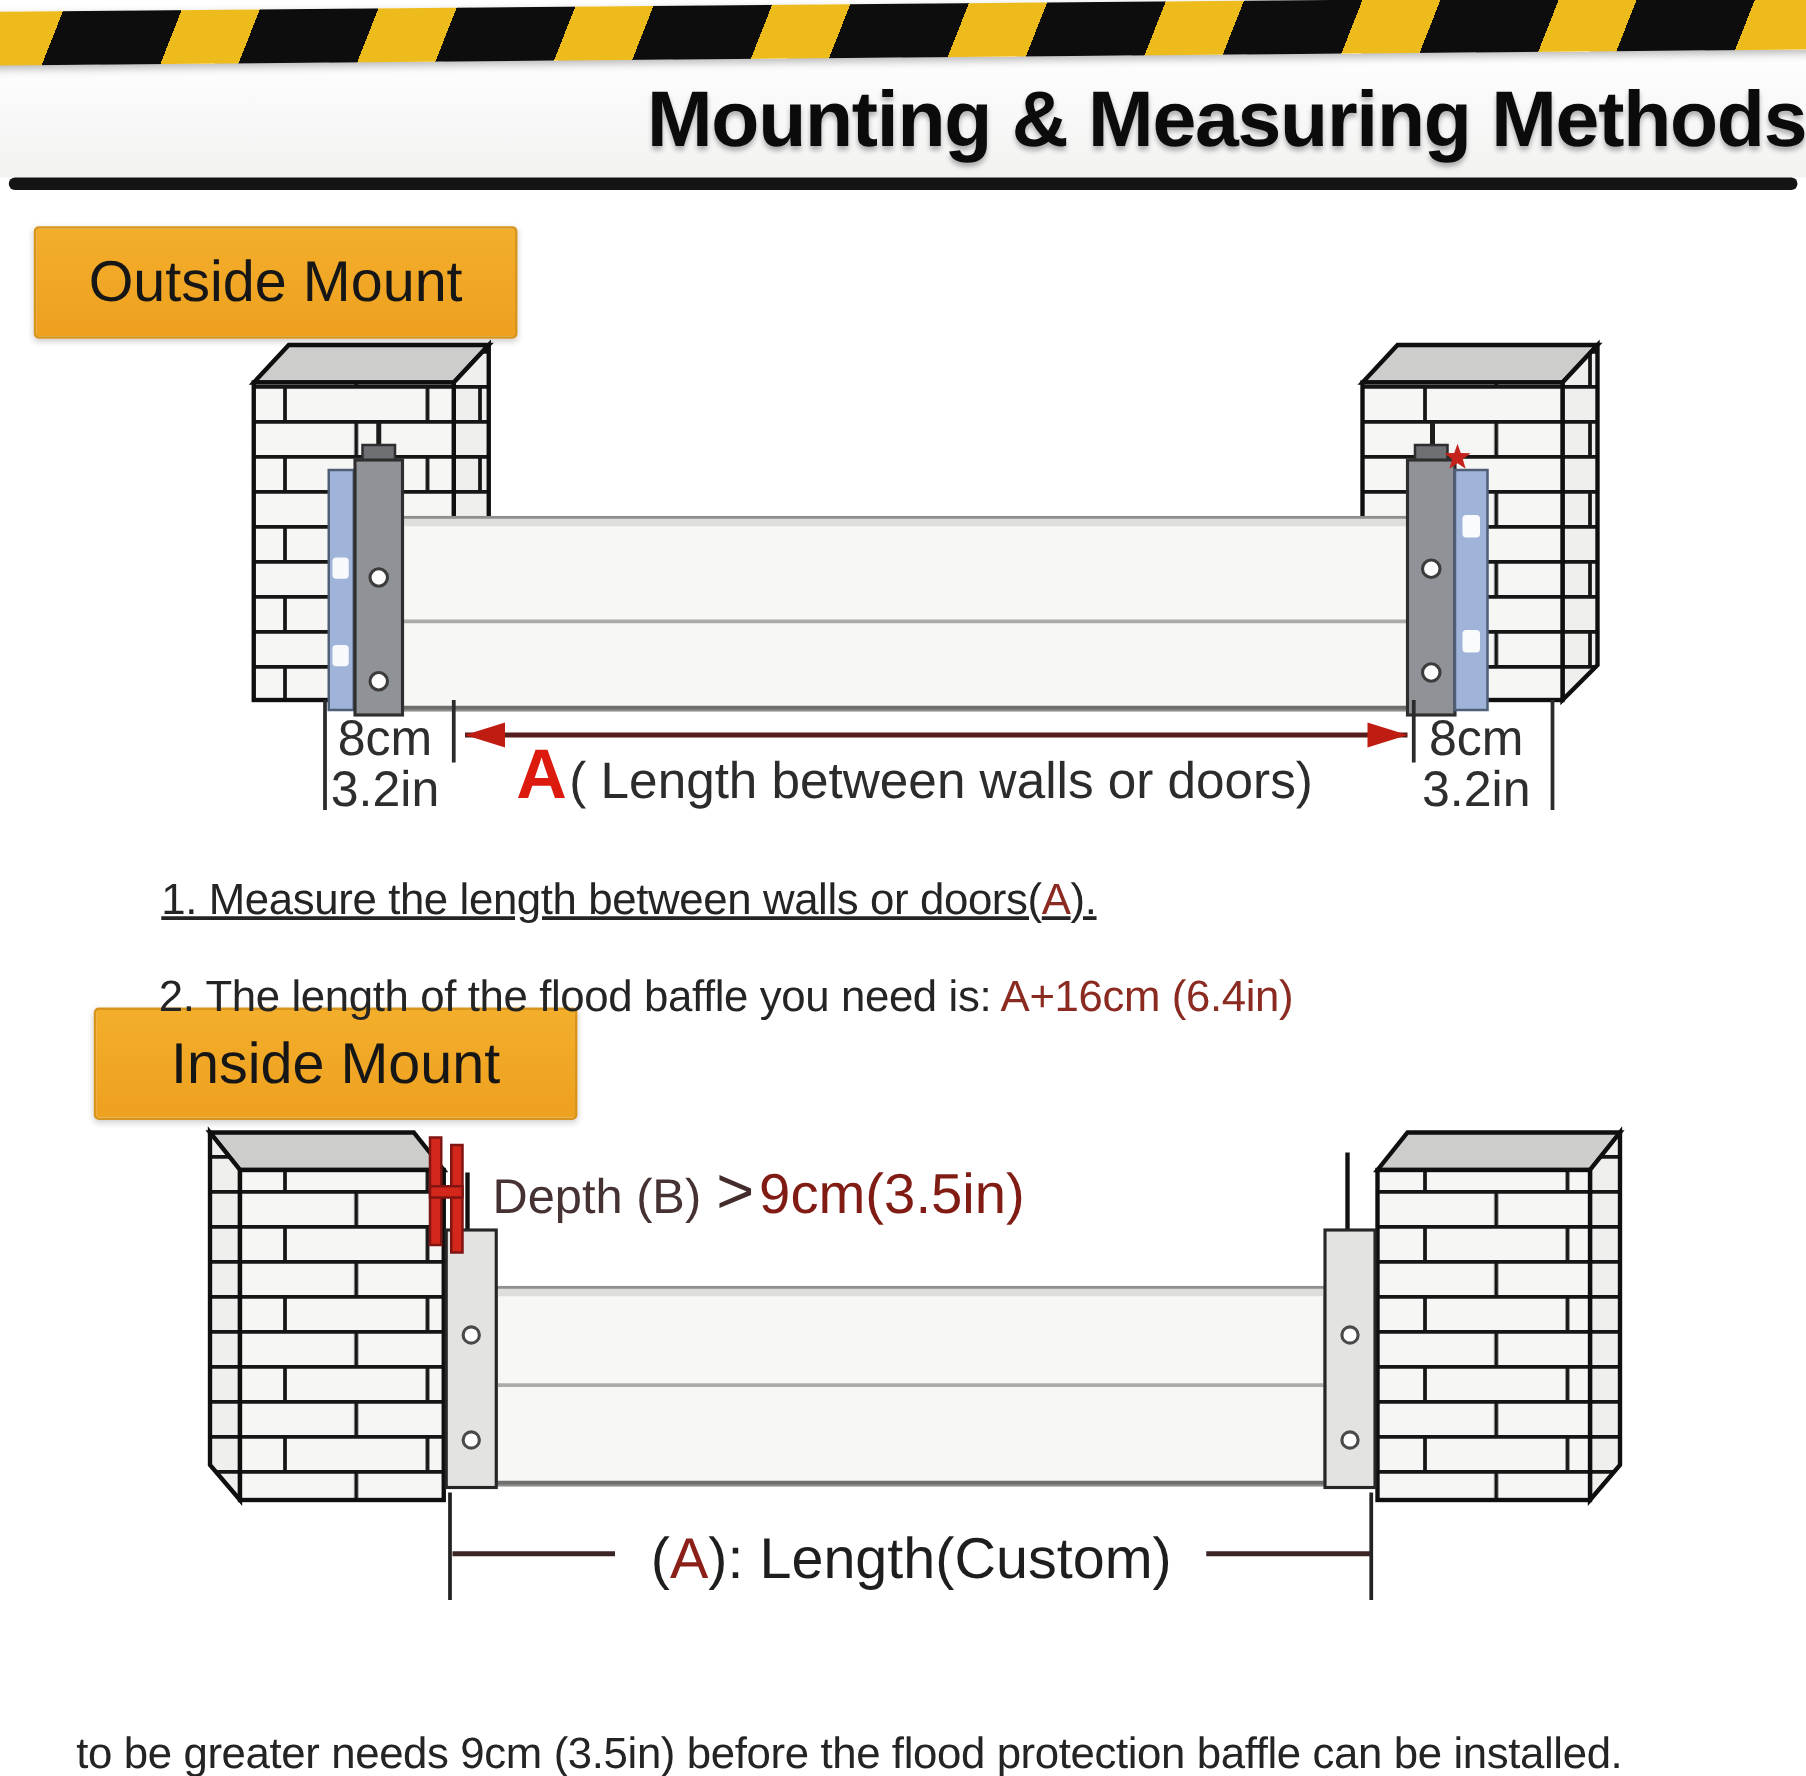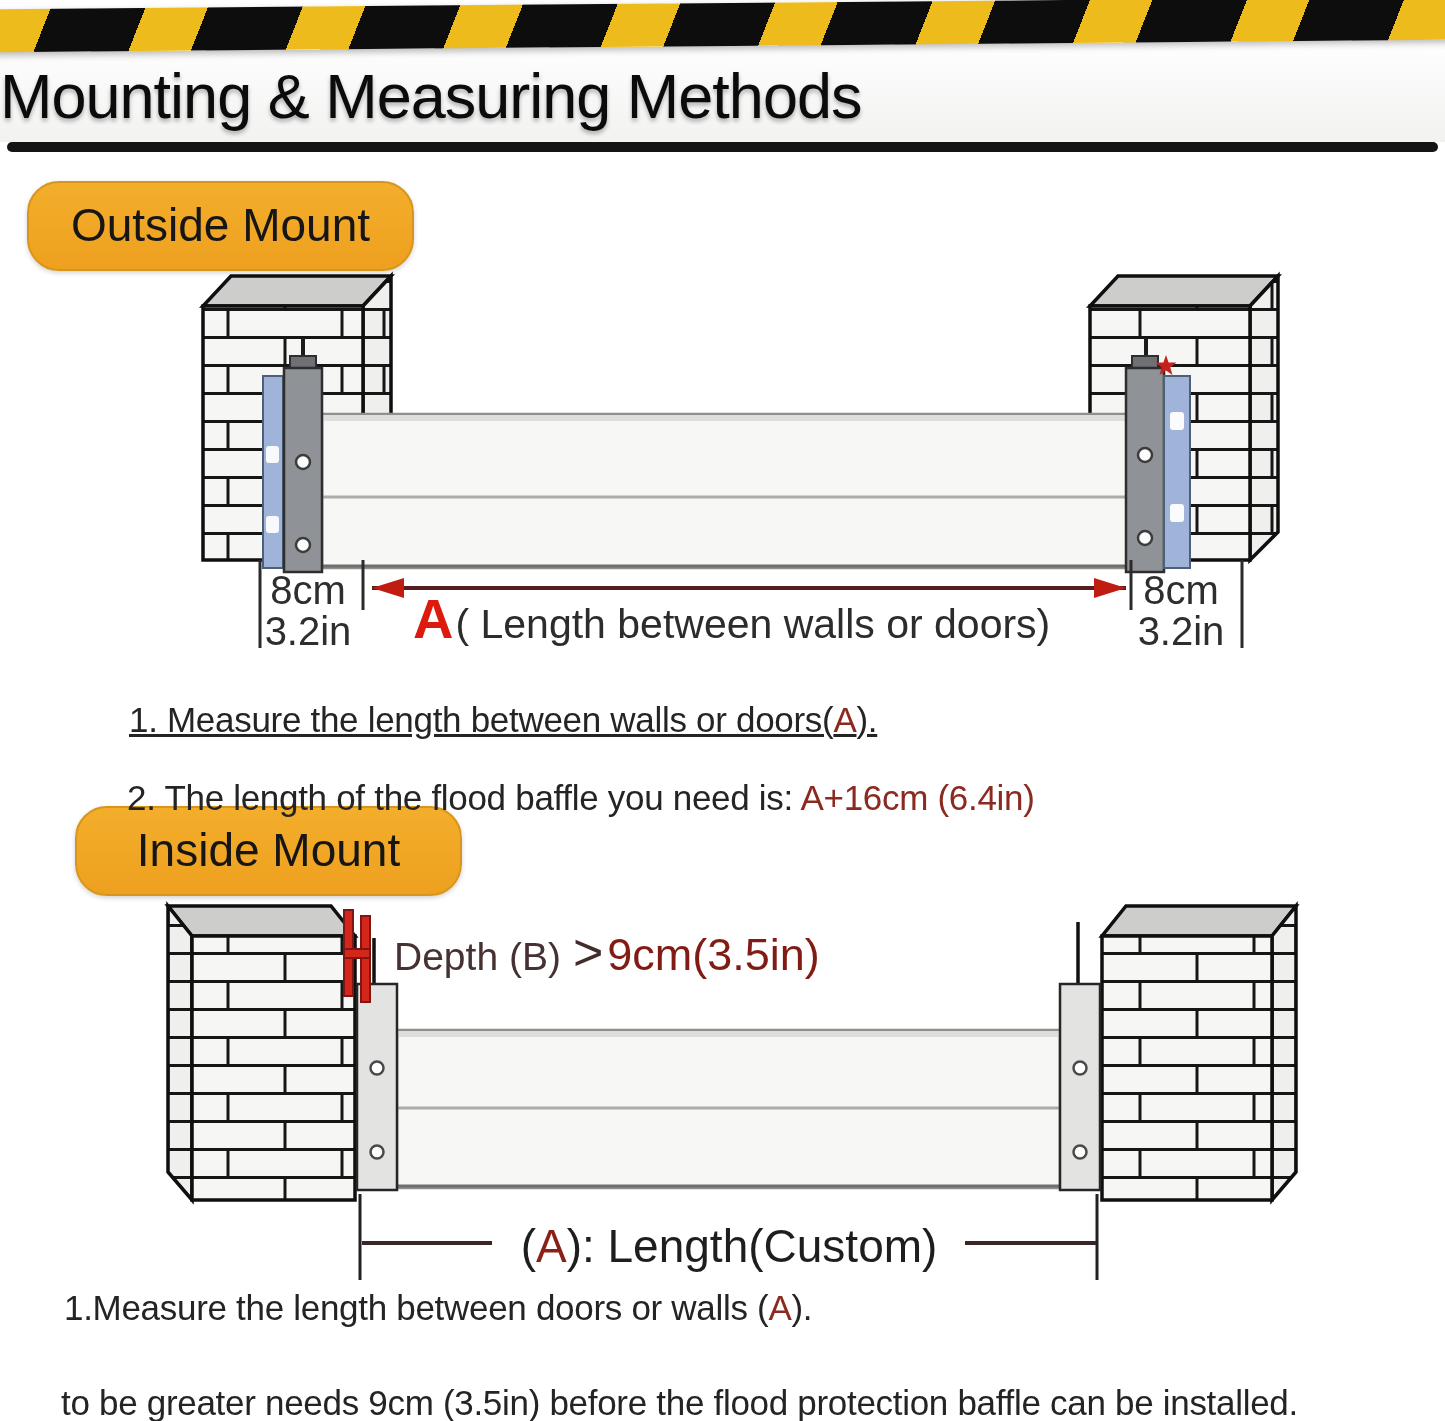--- a/index.html
+++ b/index.html
@@ -7,30 +7,30 @@
   .page{position:relative;width:1445px;height:1421px;background:#ffffff;overflow:hidden;}
 
   
   .header{position:absolute;top:0;left:0;width:1445px;height:160px;}
   .titleband{position:absolute;top:46px;left:0;right:0;height:96px;
              background:linear-gradient(180deg,#fefefe 0%,#f2f2f1 100%);}
   .stripes{position:absolute;top:3px;left:-12px;right:-12px;height:43px;
            transform:rotate(-0.5deg);
            background:repeating-linear-gradient(112deg,#EDBB1C 0 58px,#0D0D0D 58px 146px);
            box-shadow:0 3px 7px rgba(0,0,0,0.28);}
-  .title{position:absolute;top:60px;left:0;width:100%;text-align:left;
-         font-size:63px;font-weight:normal;letter-spacing:-1px;color:#0b0b0b;
+  .title{position:absolute;top:60px;left:0;width:100%;text-align:right;
+         font-size:63px;font-weight:bold;letter-spacing:-1px;color:#0b0b0b;
          text-shadow:0 3px 4px rgba(0,0,0,0.30);white-space:nowrap;}
   .rule{position:absolute;top:142px;left:7px;right:7px;height:10px;
         background:#141414;border-radius:5px;}
 
   
   .badge{position:absolute;left:27px;width:383px;height:86px;
          background:linear-gradient(180deg,#F3AE2B 0%,#EEA01F 100%);
-         border:2px solid #D8951E;border-radius:32px;
+         border:2px solid #D8951E;border-radius:4px;
          text-align:center;line-height:84px;font-size:46px;color:#161616;
          box-shadow:0 2px 5px rgba(0,0,0,0.18);white-space:nowrap;}
   .badge-outside{top:181px;}
   .badge-inside{top:806px;margin-left:48px;}
 
   
   .step{position:absolute;font-size:35px;color:#242424;letter-spacing:-0.3px;
         white-space:nowrap;}
   .em{color:#8B2A20;}
 
@@ -183,16 +183,15 @@
       </g>
     </g>
   </svg>
 
   <div class="badge badge-outside">Outside Mount</div>
   <div class="badge badge-inside">Inside Mount</div>
 
   <div class="step" style="left:129px;top:700px;text-decoration:underline;"><span>1. Measure the length between walls or doors(</span><span class="em">A</span><span>).</span></div>
   <div class="step" style="left:127px;top:758px;margin-top:20px;"><span>2. The length of the flood baffle you need is: </span><span class="em">A+16cm (6.4in)</span></div>
 
-  <div class="step" style="left:64px;top:1288px;"><span>1.Measure the length between doors or walls (</span><span class="em">A</span><span>).</span></div>
   <div class="step" style="left:61px;top:1383px;"><span>to be greater needs 9cm (3.5in) before the flood protection baffle can be installed.</span></div>
 
 </div>
 
 </body></html>

